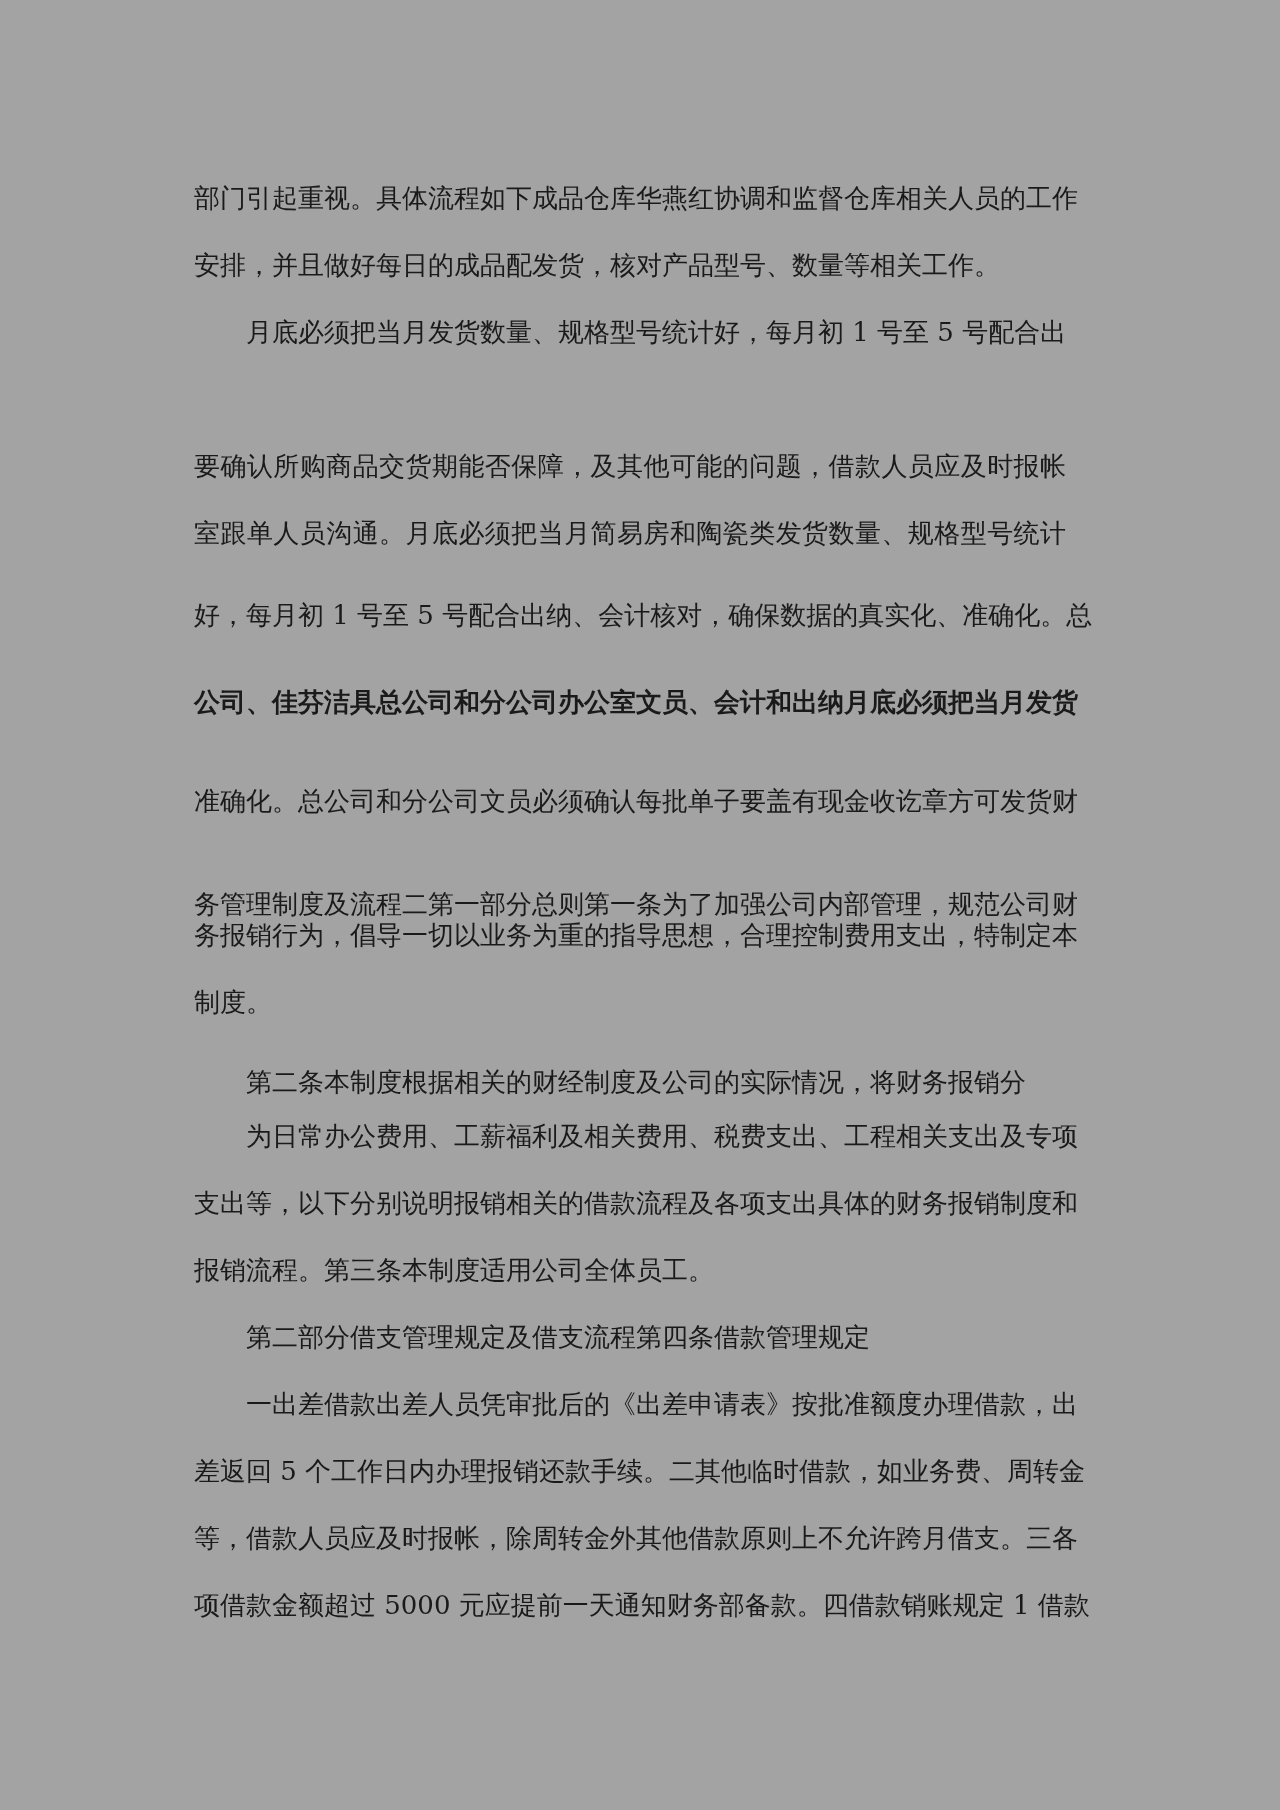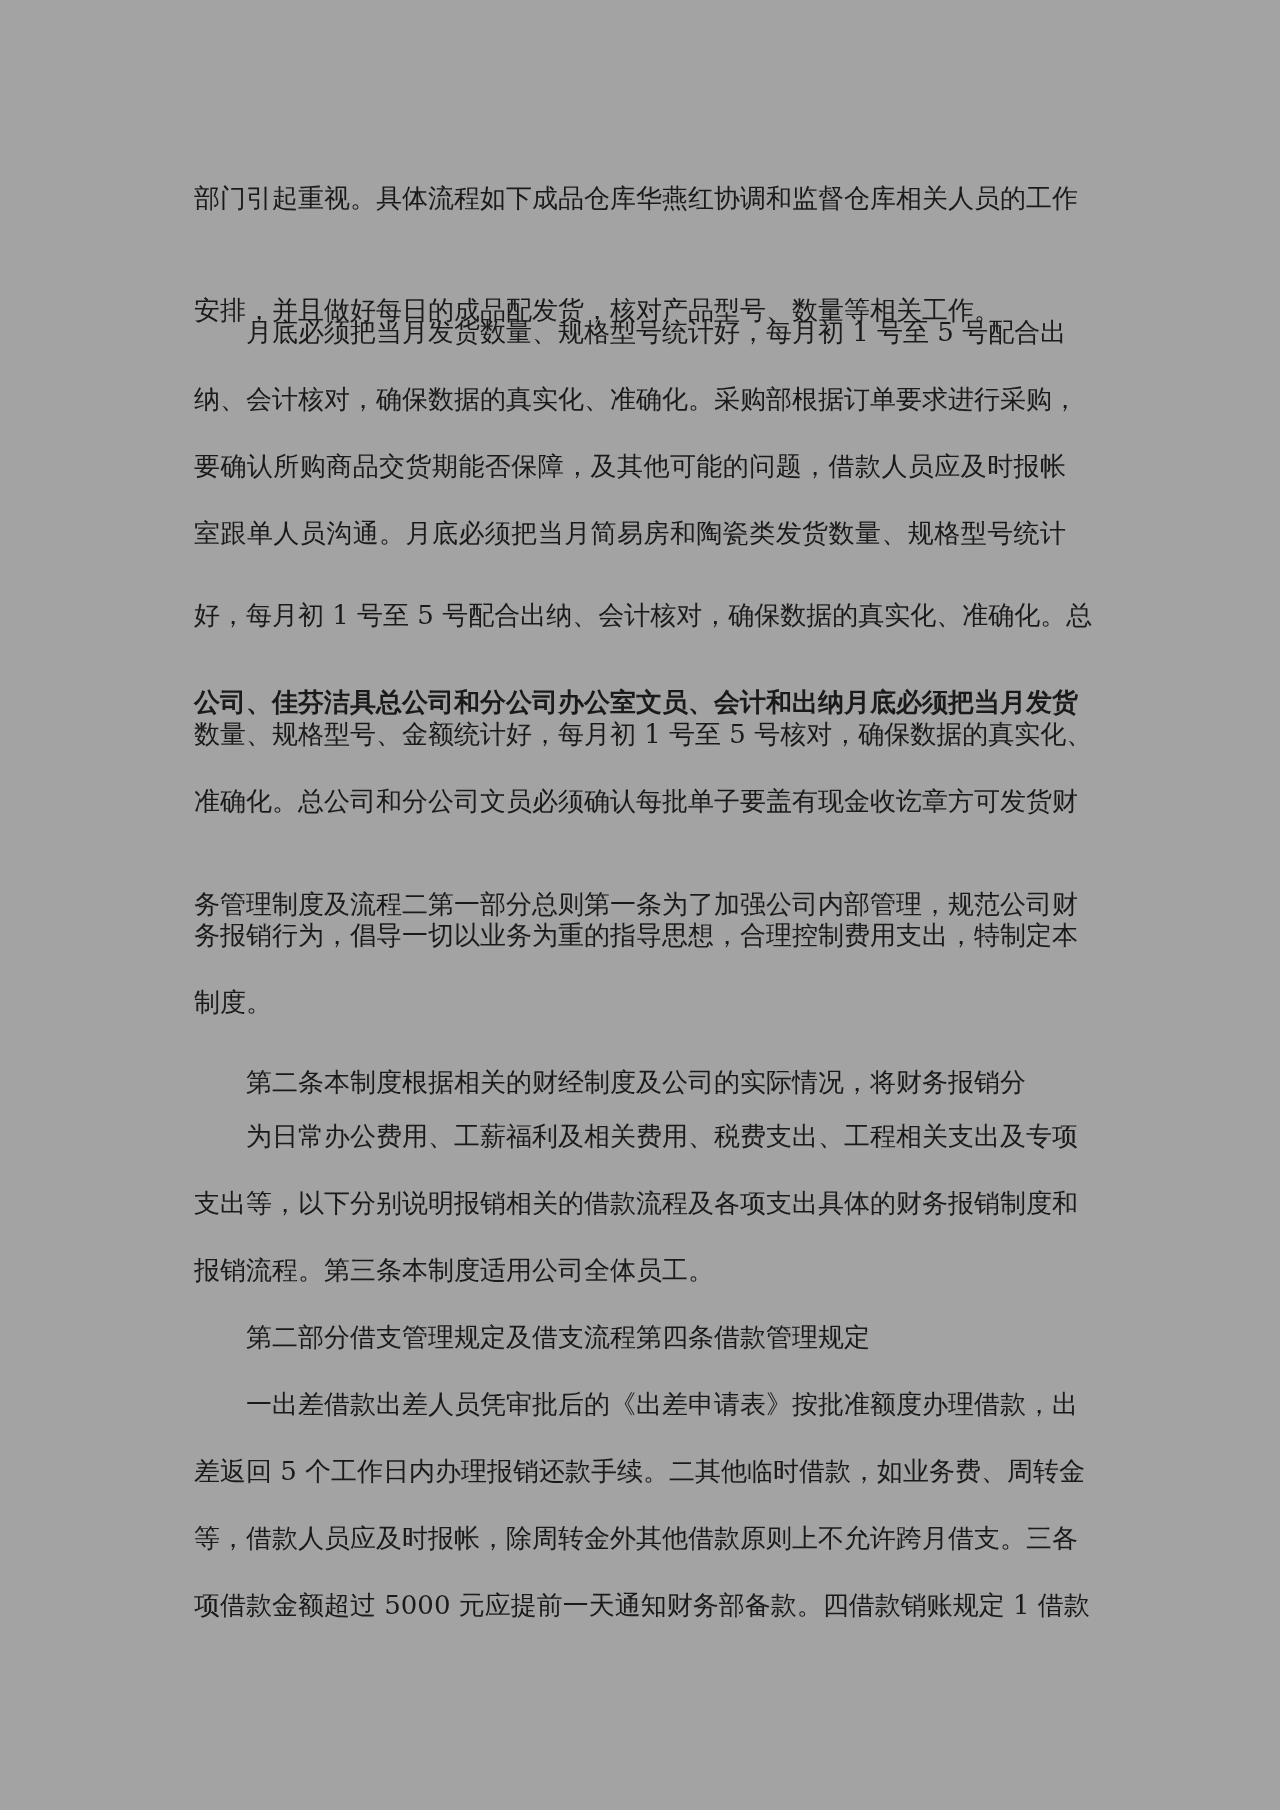--- a/index.html
+++ b/index.html
@@ -19,28 +19,26 @@
     text-align-last: justify;
   }
   .line.indent { left: 246px; width: 820px; }
   .line.last { text-align-last: left; }
 </style>
 </head>
 <body>
 
 <div class="page" id="page">
     <div class="line" style="top: 178px;">部门引起重视。具体流程如下成品仓库华燕红协调和监督仓库相关人员的工作</div>
-    <div class="line last" style="top: 245px; margin-top: 45px;">安排，并且做好每日的成品配发货，核对产品型号、数量等相关工作。</div>
+    <div class="line last" style="top: 245px;">安排，并且做好每日的成品配发货，核对产品型号、数量等相关工作。</div>
     <div class="line indent" style="top: 312px;">月底必须把当月发货数量、规格型号统计好，每月初 1 号至 5 号配合出</div>
-    <div class="line" style="top: 379px;">纳、会计核对，确保数据的真实化、准确化。采购部根据订单要求进行采购，</div>
     <div class="line" style="top: 446px;">要确认所购商品交货期能否保障，及其他可能的问题，借款人员应及时报帐</div>
     <div class="line" style="top: 513px;">室跟单人员沟通。月底必须把当月简易房和陶瓷类发货数量、规格型号统计</div>
     <div class="line" style="top: 580px; margin-top: 15px;">好，每月初 1 号至 5 号配合出纳、会计核对，确保数据的真实化、准确化。总</div>
     <div class="line" style="top: 682px; font-weight: bold;">公司、佳芬洁具总公司和分公司办公室文员、会计和出纳月底必须把当月发货</div>
-    <div class="line" style="top: 714px;">数量、规格型号、金额统计好，每月初 1 号至 5 号核对，确保数据的真实化、</div>
     <div class="line" style="top: 781px;">准确化。总公司和分公司文员必须确认每批单子要盖有现金收讫章方可发货财</div>
     <div class="line" style="top: 848px; margin-top: 36px;">务管理制度及流程二第一部分总则第一条为了加强公司内部管理，规范公司财</div>
     <div class="line" style="top: 915px;">务报销行为，倡导一切以业务为重的指导思想，合理控制费用支出，特制定本</div>
     <div class="line last" style="top: 982px;">制度。</div>
     <div class="line indent last" style="top: 1049px; margin-top: 13px;">第二条本制度根据相关的财经制度及公司的实际情况，将财务报销分</div>
     <div class="line indent" style="top: 1116px;">为日常办公费用、工薪福利及相关费用、税费支出、工程相关支出及专项</div>
     <div class="line" style="top: 1183px;">支出等，以下分别说明报销相关的借款流程及各项支出具体的财务报销制度和</div>
     <div class="line last" style="top: 1250px;">报销流程。第三条本制度适用公司全体员工。</div>
     <div class="line indent last" style="top: 1317px;">第二部分借支管理规定及借支流程第四条借款管理规定</div>
     <div class="line indent" style="top: 1384px;">一出差借款出差人员凭审批后的《出差申请表》按批准额度办理借款，出</div>

